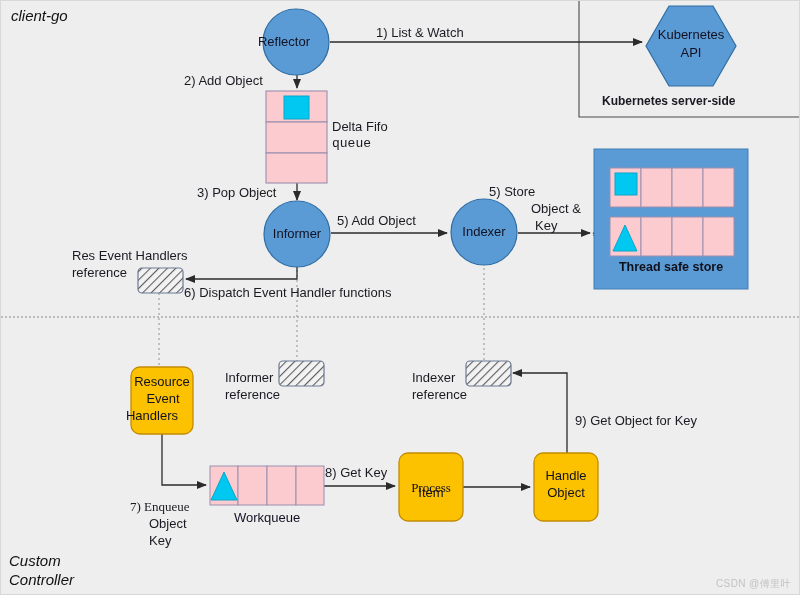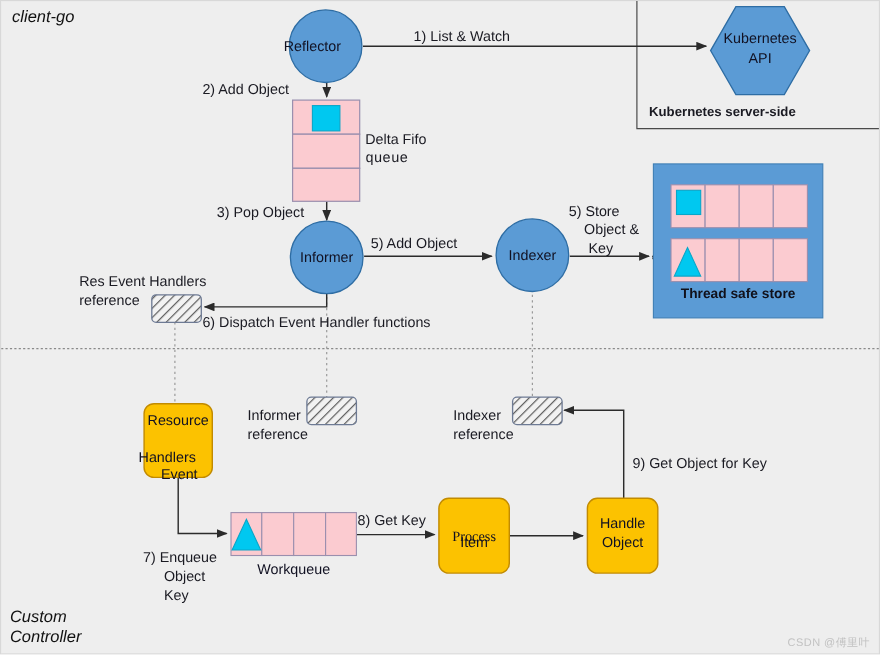--- a/index.html
+++ b/index.html
@@ -51,20 +51,21 @@
   .watermark {
     position: absolute;
     font-size: 10px;
     color: #c2c2c2;
     letter-spacing: 0.4px;
   }
   .title-kube {
     font-weight: bold;
     font-size: 12px;
     color: #1a1a22;
+    margin-left: 12px;
   }
   .store-caption {
     font-weight: bold;
     font-size: 12.5px;
     color: #10101a;
   }
 </style>
 </head>
 <body>
 
@@ -232,46 +233,46 @@
   <div class="lbl" style="left:71px; top:247px;">Res Event Handlers</div>
   <div class="lbl" style="left:71px; top:264px;">reference</div>
 
   <div class="lbl" style="left:224px; top:369px;">Informer</div>
   <div class="lbl" style="left:224px; top:386px;">reference</div>
 
   <div class="lbl" style="left:411px; top:369px;">Indexer</div>
   <div class="lbl" style="left:411px; top:386px;">reference</div>
 
   <div class="node-text" style="left:130px; top:373px; width:62px; height:16px;">Resource</div>
-  <div class="node-text" style="left:130px; top:390px; width:64px; height:16px;margin-top:32px;">Event</div>
+  <div class="node-text" style="left:130px; top:390px; width:64px; height:16px;">Event</div>
   <div class="node-text" style="left:120px; top:407px; width:62px; height:16px;">Handlers</div>
 
   <div class="node-text" style="left:209px; top:508px; width:114px; height:18px;">Workqueue</div>
 
   <div class="node-text" style="left:398px; top:479px; width:64px; height:17px;font-family:Liberation Serif, serif;">Process</div>
   <div class="node-text" style="left:398px; top:484px; width:64px; height:17px;">Item</div>
 
   <div class="node-text" style="left:533px; top:467px; width:64px; height:17px;">Handle</div>
   <div class="node-text" style="left:533px; top:484px; width:64px; height:17px;">Object</div>
 
   <div class="lbl" style="left:375px; top:24px;">1) List &amp; Watch</div>
 
   <div class="lbl" style="left:183px; top:72px;">2) Add Object</div>
 
   <div class="lbl" style="left:196px; top:184px;">3) Pop Object</div>
 
   <div class="lbl" style="left:336px; top:212px;">5) Add Object</div>
 
-  <div class="lbl" style="left:516px; top:183px;text-align:right;">5) Store</div>
+  <div class="lbl" style="left:488px; top:183px;text-align:right;">5) Store</div>
   <div class="lbl" style="left:530px; top:200px;">Object &amp;</div>
   <div class="lbl" style="left:534px; top:217px;">Key</div>
 
   <div class="lbl" style="left:183px; top:284px;">6) Dispatch Event Handler functions</div>
 
-  <div class="lbl" style="left:129px; top:498px;">7) Enqueue</div>
+  <div class="lbl" style="left:129px; top:498px;font-family:Liberation Serif, serif;">7) Enqueue</div>
   <div class="lbl" style="left:148px; top:515px;">Object</div>
   <div class="lbl" style="left:148px; top:532px;">Key</div>
 
   <div class="lbl" style="left:324px; top:464px;">8) Get Key</div>
 
   <div class="lbl" style="left:574px; top:412px;">9) Get Object for Key</div>
 
   <div class="watermark" style="left:715px; top:576px;">CSDN @傅里叶</div>
 
 </div>

